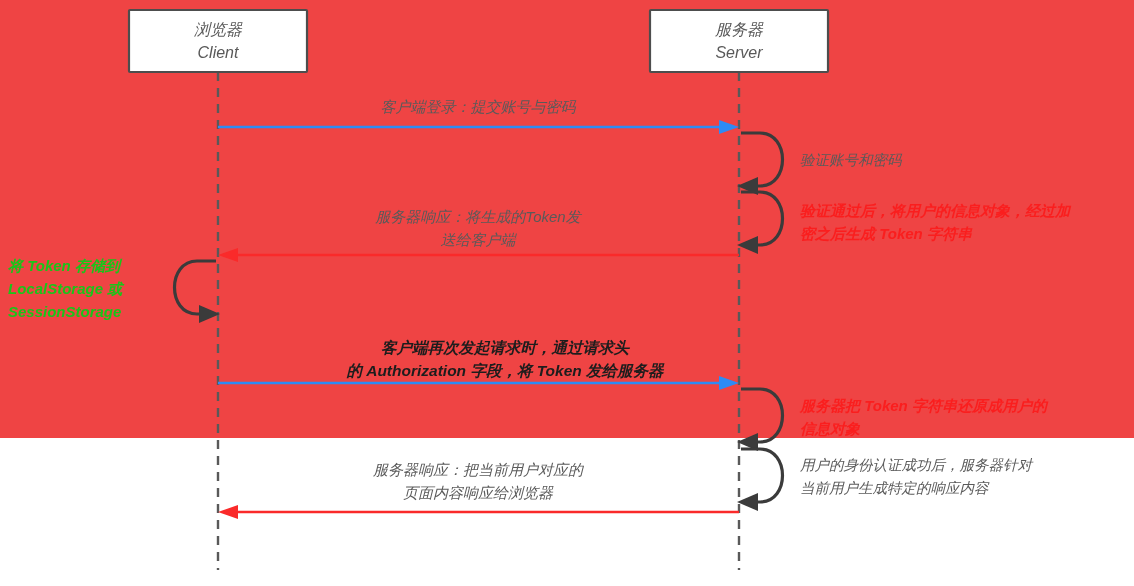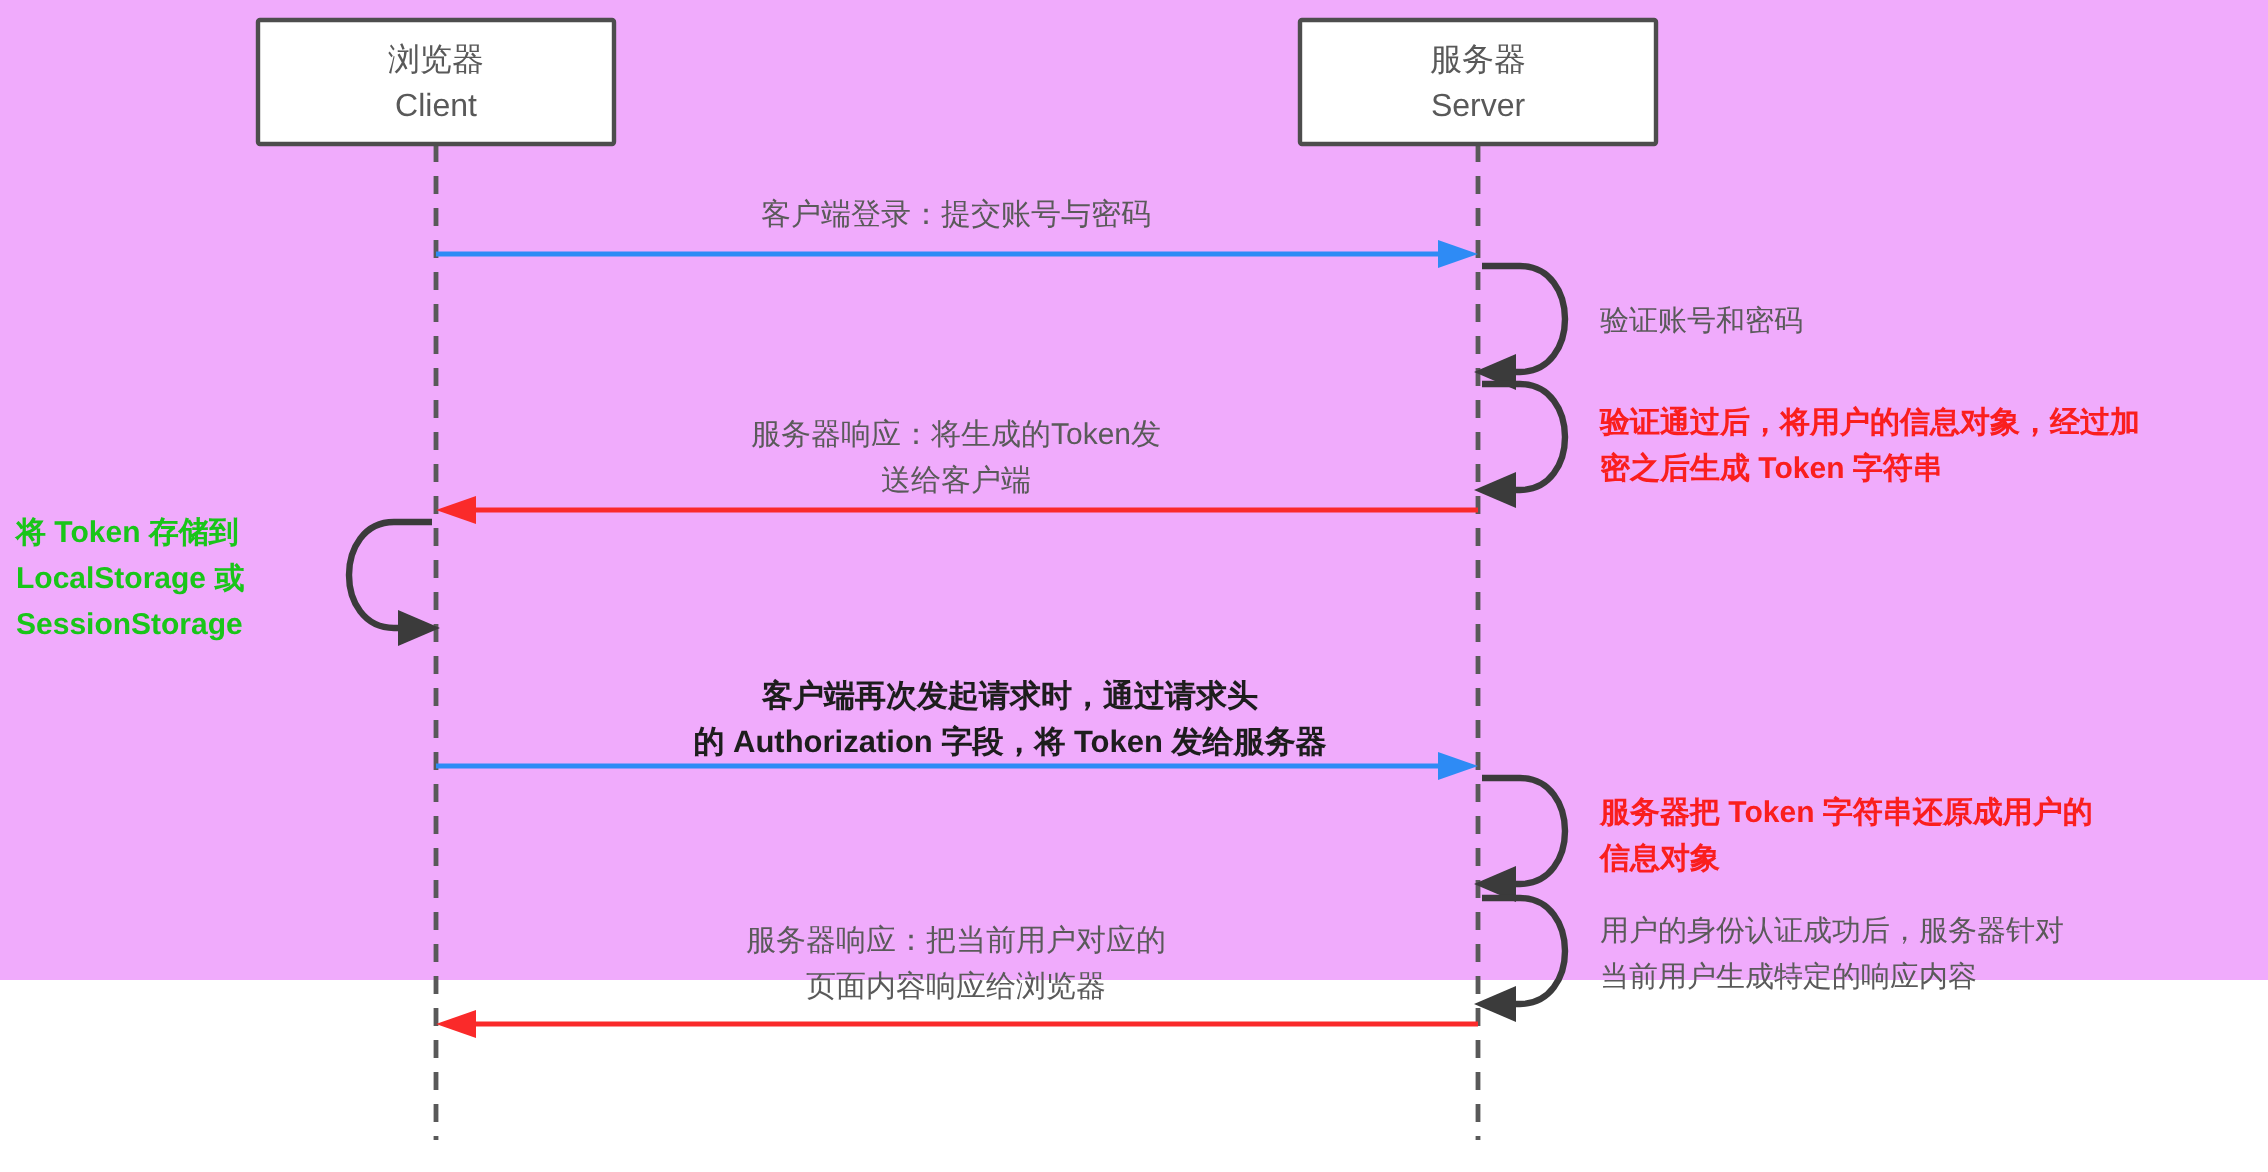--- a/index.html
+++ b/index.html
@@ -9,22 +9,23 @@
   }
   body {
     width: 1134px;
     height: 586px;
     font-family: "Liberation Sans", "DejaVu Sans", sans-serif;
     overflow: hidden;
   }
   #diagram-root {
     position: relative;
     width: 1134px;
-    height: 490px;
-    background: #f0abfc;
+    height: 438px;
+    background: #ef4444;
+    font-style: italic;
   }
   svg#seq-svg {
     display: block;
     width: 1134px;
     height: 586px;
   }
   .actor-box {
     fill: #ffffff;
     stroke: #4d4d4d;
     stroke-width: 2.2;

